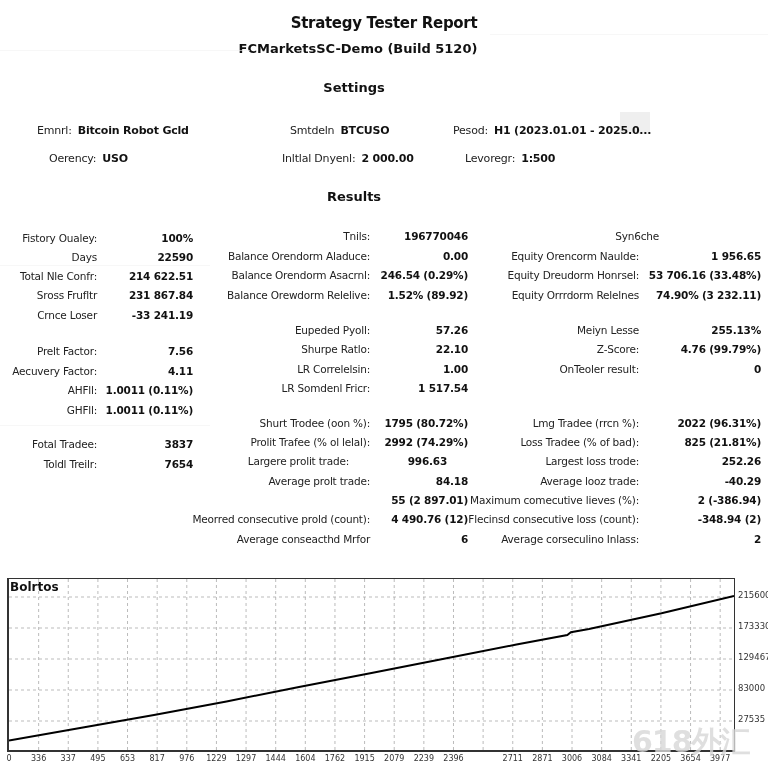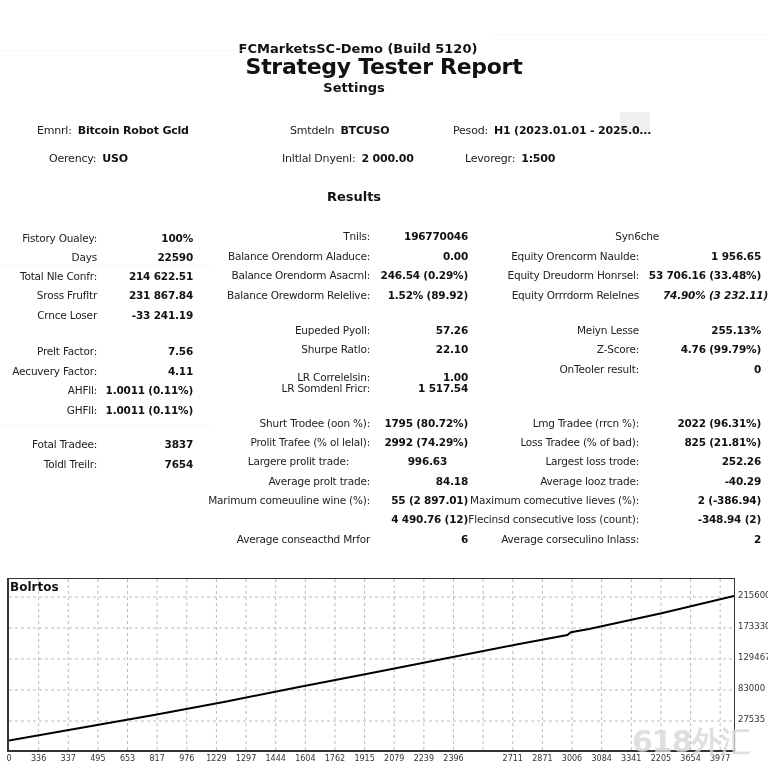--- a/index.html
+++ b/index.html
@@ -1,19 +1,19 @@
 <!DOCTYPE html>
 <html><head>
 <meta charset="utf-8">
 <style>
   html, body { margin:0; padding:0; background:#ffffff; }
   body { width:768px; height:768px; position:relative; overflow:hidden;
          font-family:"DejaVu Sans", "Liberation Sans", sans-serif; color:#111; }
   .abs { position:absolute; }
-  .title { left:0; width:768px; top:14px; text-align:center; font-size:22px; font-weight:bold; letter-spacing:-0.3px;margin-top:40px; }
+  .title { left:0; width:768px; top:14px; text-align:center; font-size:15px; font-weight:bold; letter-spacing:-0.3px; }
   .subtitle { left:0; width:716px; top:41px; text-align:center; font-size:13px; font-weight:bold; }
   .section { left:0; width:708px; text-align:center; font-size:13px; font-weight:bold; }
   .kv { font-size:11px; white-space:nowrap; letter-spacing:-0.2px; }
   .kv .k { color:#222; }
   .kv .v { font-weight:bold; margin-left:6px; }
   .row { position:absolute; font-size:10.5px; letter-spacing:-0.2px; white-space:nowrap; height:16px; line-height:16px; }
   .row .lab { position:absolute; right:0; text-align:right; color:#222; }
   .row .val { position:absolute; text-align:right; font-weight:bold; }
   .fade { position:absolute; background:#f1f1f1; opacity:0.6; }
   .chart { left:7px; top:578px; width:728px; height:174px; border-left:2px solid #333; border-bottom:2px solid #333; border-right:1.5px solid #333; border-top:1.5px solid #333; box-sizing:border-box; }
@@ -122,21 +122,21 @@
       <span class="val" style="right: 300px;">1.52% (89.92)</span>
     </div>
     <div class="row" style="left: 0px; top: 322px; width: 768px;">
       <span class="lab" style="right: 398px;">Eupeded Pyoll:</span>
       <span class="val" style="right: 300px;">57.26</span>
     </div>
     <div class="row" style="left: 0px; top: 341px; width: 768px;">
       <span class="lab" style="right: 398px;">Shurpe Ratlo:</span>
       <span class="val" style="right: 300px;">22.10</span>
     </div>
-    <div class="row" style="left: 0px; top: 361px; width: 768px; margin-top: 8px;">
+    <div class="row" style="left: 0px; top: 361px; width: 768px;">
       <span class="lab" style="right: 398px;">LR Correlelsin:</span>
       <span class="val" style="right: 300px;">1.00</span>
     </div>
     <div class="row" style="left: 0px; top: 380px; width: 768px;">
       <span class="lab" style="right: 398px;">LR Somdenl Fricr:</span>
       <span class="val" style="right: 300px;">1 517.54</span>
     </div>
     <div class="row" style="left: 0px; top: 415px; width: 768px;">
       <span class="lab" style="right: 398px;">Shurt Trodee (oon %):</span>
       <span class="val" style="right: 300px;">1795 (80.72%)</span>
@@ -147,24 +147,24 @@
     </div>
     <div class="row" style="left: 0px; top: 453px; width: 747px;">
       <span class="lab" style="right: 398px;">Largere prolit trade:</span>
       <span class="val" style="right: 300px;">996.63</span>
     </div>
     <div class="row" style="left: 0px; top: 473px; width: 768px;">
       <span class="lab" style="right: 398px;">Average prolt trade:</span>
       <span class="val" style="right: 300px;">84.18</span>
     </div>
     <div class="row" style="left: 0px; top: 492px; width: 768px;">
-      <span class="lab" style="right: 398px;">Marimum comeuuline wine (%):</span>
       <span class="val" style="right: 300px;">55 (2 897.01)</span>
     </div>
     <div class="row" style="left: 0px; top: 511px; width: 768px;">
+      <span class="lab" style="right: 398px;">Meorred consecutive prold (count):</span>
       <span class="val" style="right: 300px;">4 490.76 (12)</span>
     </div>
     <div class="row" style="left: 0px; top: 531px; width: 768px;">
       <span class="lab" style="right: 398px;">Average conseacthd Mrfor</span>
       <span class="val" style="right: 300px;">6</span>
     </div>
   </div>
 
 <div id="col3">
     <div class="row" style="left: 0px; top: 228px; width: 768px; padding-left: 20px;">
@@ -174,21 +174,21 @@
     <div class="row" style="left: 0px; top: 248px; width: 768px;">
       <span class="lab" style="right: 129px;">Equity Orencorm Naulde:</span>
       <span class="val" style="right: 7px;">1 956.65</span>
     </div>
     <div class="row" style="left: 0px; top: 267px; width: 768px;">
       <span class="lab" style="right: 129px;">Equity Dreudorm Honrsel:</span>
       <span class="val" style="right: 7px;">53 706.16 (33.48%)</span>
     </div>
     <div class="row" style="left: 0px; top: 287px; width: 768px;">
       <span class="lab" style="right: 129px;">Equity Orrrdorm Relelnes</span>
-      <span class="val" style="right: 0; font-style: italic;">74.90% (3 232.11)</span>
+      <span class="val" style="right: 7px;">74.90% (3 232.11)</span>
     </div>
     <div class="row" style="left: 0px; top: 322px; width: 768px;">
       <span class="lab" style="right: 129px;">Meiyn Lesse</span>
       <span class="val" style="right: 7px;">255.13%</span>
     </div>
     <div class="row" style="left: 0px; top: 341px; width: 768px;">
       <span class="lab" style="right: 129px;">Z-Score:</span>
       <span class="val" style="right: 7px;">4.76 (99.79%)</span>
     </div>
     <div class="row" style="left: 0px; top: 361px; width: 768px;">

